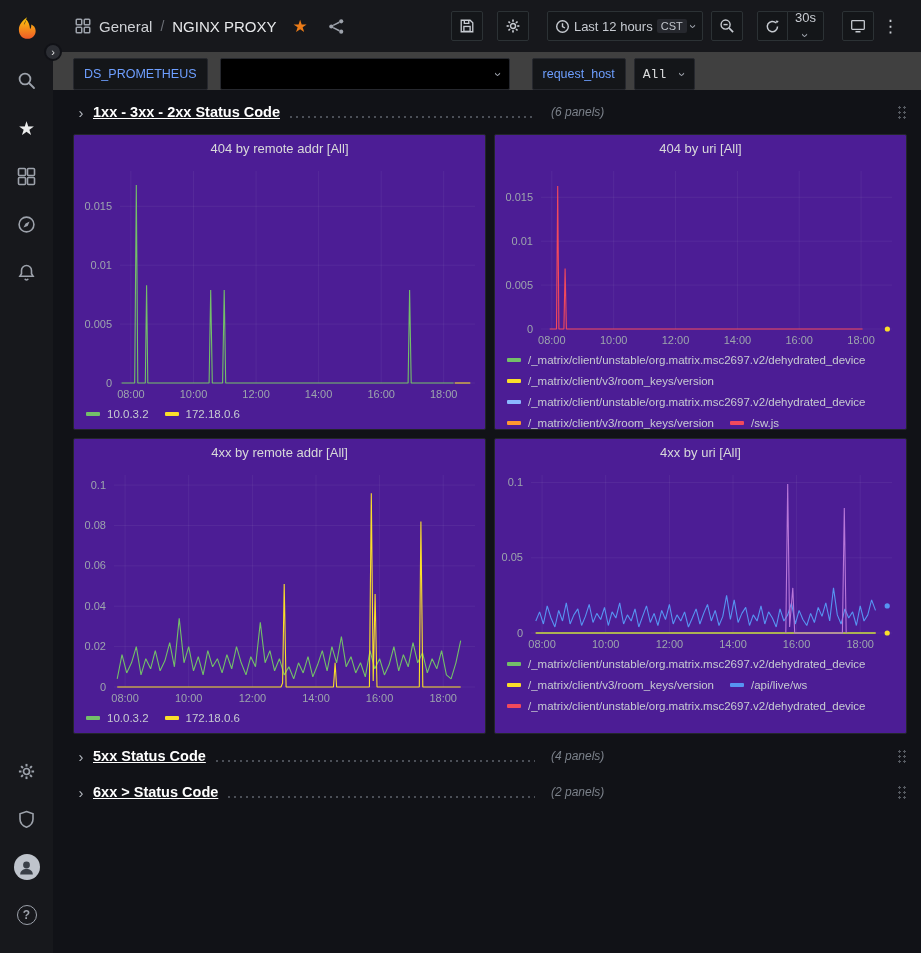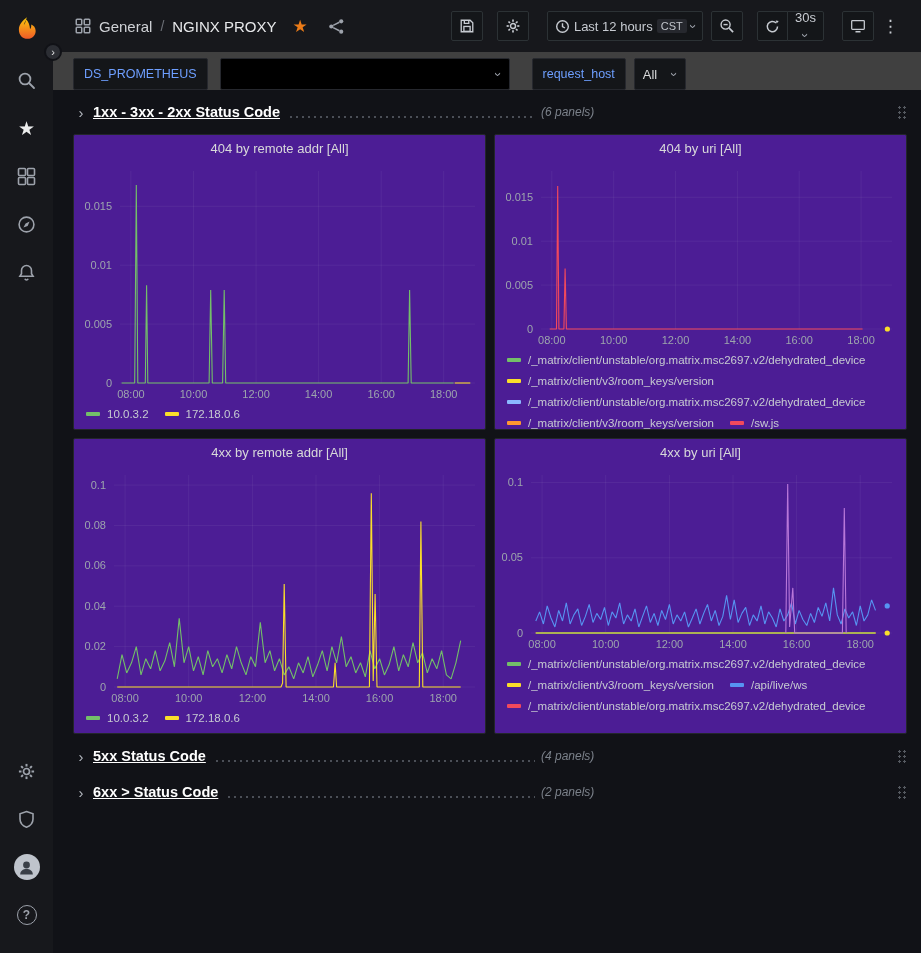--- a/index.html
+++ b/index.html
@@ -37,33 +37,33 @@
   .joinR { border-top-right-radius:0; border-bottom-right-radius:0; }
   .tz-tag { background:#26282e; border-radius:2px; padding:1px 4px; font-size:11px; color:#c2c6cc; }
   .chev { display:inline-block; transform:rotate(90deg); color:#9da2ab; font-size:13px; line-height:1; }
   .kebab { font-size:17px; letter-spacing:0; color:#c7cbd1; }
 
   
   .submenu { height:38px; flex:none; display:flex; align-items:flex-end; padding:0 14px 0 20px; background:#404040; gap:8px; }
   .var-label { height:32px; display:flex; align-items:center; padding:0 10px; border:1px solid #26282e; border-radius:2px; background:#141619; color:#6e9fff; font-size:12.5px; font-weight:500; cursor:pointer; }
   .var-select { height:32px; display:flex; align-items:center; justify-content:space-between; border:1px solid #26282e; border-radius:2px; background:#141619; color:#d8d9da; font-size:13px; padding:0 8px; cursor:pointer; }
   .var-select.blackout { width:290px; background:#000; margin-left:4px; }
-  .var-select.small { min-width:52px; gap:12px; }
+  .var-select.small { min-width:52px; gap:12px;font-family:Liberation Mono, monospace; }
   .gapL { margin-left:14px; }
 
   
   .scroll { flex:1; overflow:hidden; padding:8px 14px 0 20px; background:#111217; }
 
   .dash-row { height:28px; display:flex; align-items:center; margin-bottom:8px; cursor:pointer; }
   .row-left { width:468px; flex:none; display:flex; align-items:center; }
   .row-chev { display:inline-block; width:16px; color:#b4b9c0; font-size:15px; text-align:center; flex:none; }
   .dash-row.open .row-chev { transform:rotate(90deg); }
   .row-title { font-size:14.5px; font-weight:700; color:#ffffff; margin-left:4px; white-space:nowrap;text-decoration:underline; }
   .row-leader { flex:1; height:4px; margin:10px 6px 0 8px; background-image:radial-gradient(circle,#4b4f57 1.1px,transparent 1.3px); background-size:6px 4px; background-repeat:repeat-x; }
-  .row-count { font-style:italic; font-size:12px; color:#7b818a; white-space:nowrap; }
+  .row-count { margin-left:10px; font-style:italic; font-size:12px; color:#7b818a; white-space:nowrap; }
   .row-drag { margin-left:auto; width:10px; height:15px; background-image:radial-gradient(circle,#565a61 1.2px,transparent 1.4px); background-size:5px 5px; cursor:grab; }
 
   .panel-grid { display:grid; grid-template-columns:1fr 1fr; grid-auto-rows:296px; gap:8px; margin:3px 0 8px 0; }
   .panel { background:#4c1d95; border:1px solid #23262b; border-radius:2px; display:flex; flex-direction:column; overflow:hidden; }
   .panel-title { height:28px; line-height:28px; text-align:center; font-size:13px; font-weight:500; color:#d8d9da; cursor:pointer; flex:none; }
   .chart { flex:1; min-height:0; }
   .chart svg text { fill:#9da5ad; font-size:11px; font-family:"Liberation Sans",sans-serif; }
   .legend { flex:none; padding:0 8px 4px 12px; overflow:hidden; }
   .legend-short { height:26px; }
   .legend-tall { height:80px; }

